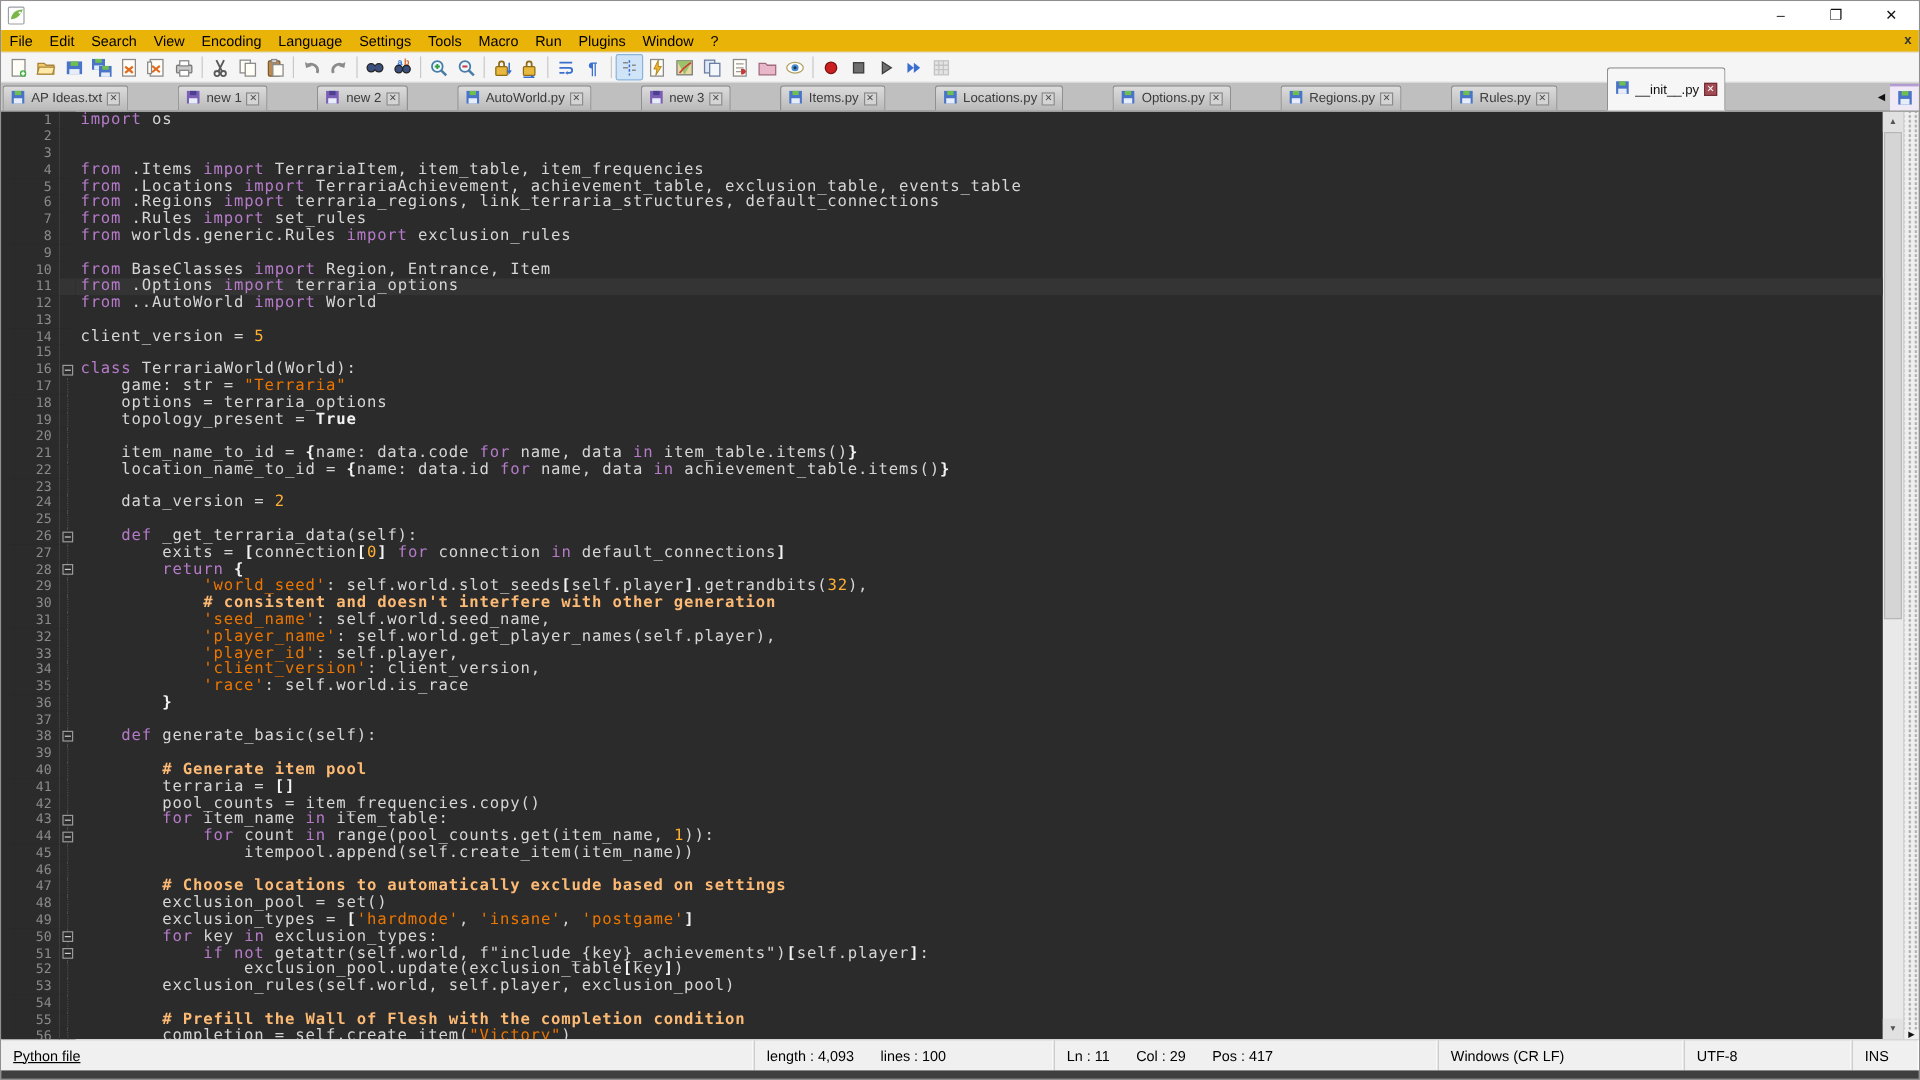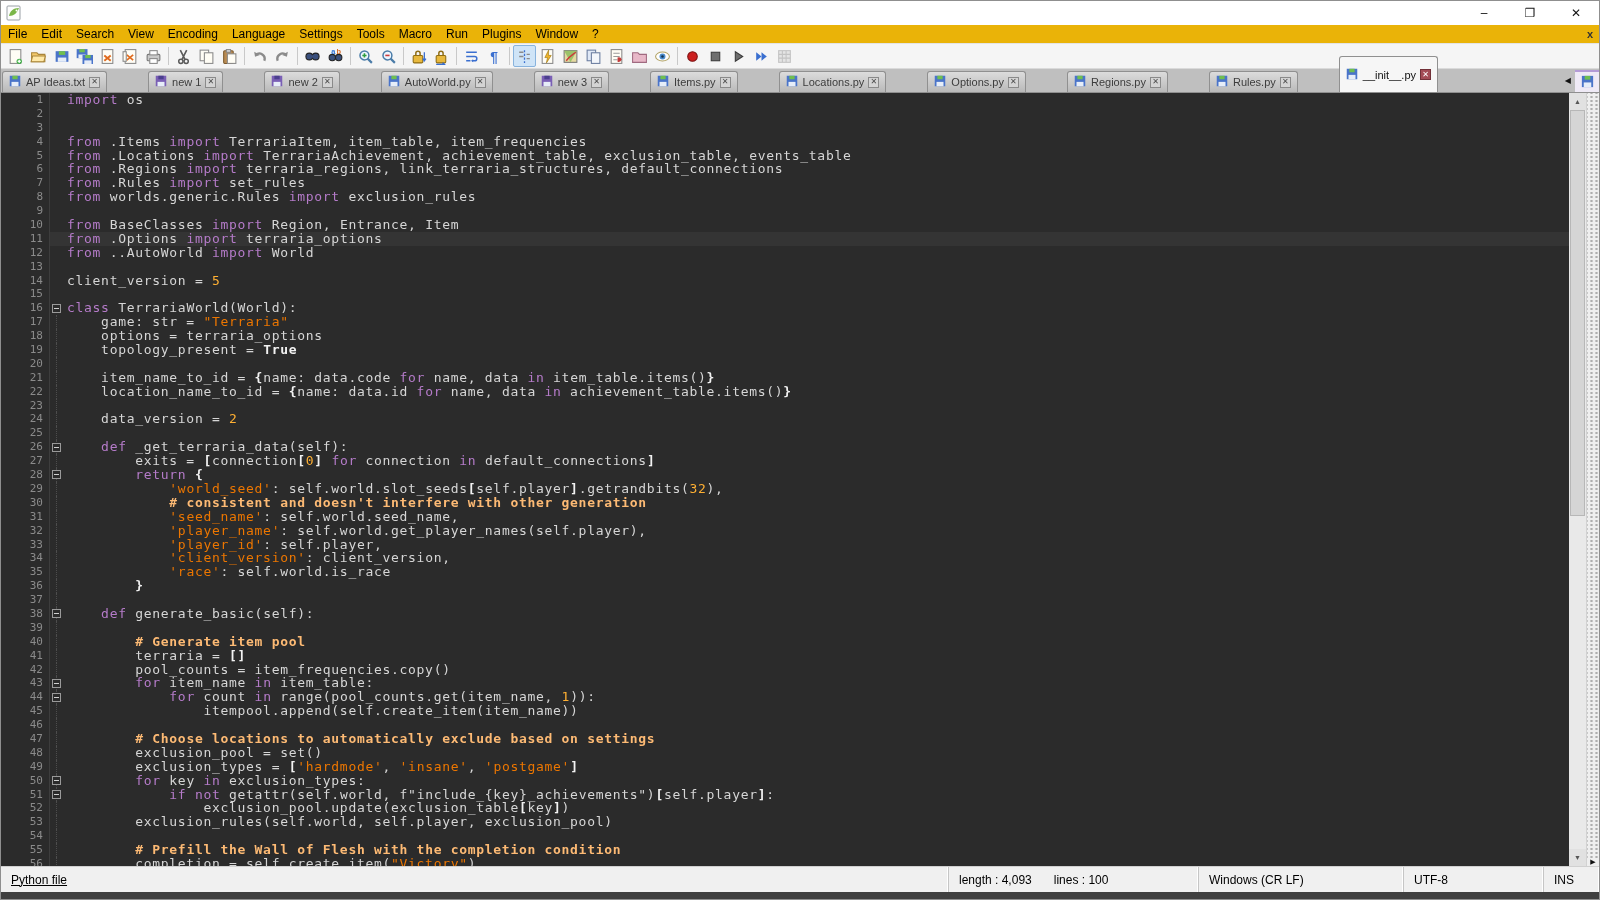--- a/index.html
+++ b/index.html
@@ -602,18 +602,25 @@
     </div>
   </div>
 
   <div class="statusbar">
     <div class="sb-sec sb-filetype">Python file</div>
     <div class="sb-sec" style="flex:0 0 250px;">
       <span>length : 4,093</span>
         <span class="sb-gap"></span>
       <span>lines : 100</span>
     </div>
+    <div class="sb-sec" style="flex:0 0 320px;">
+      <span>Ln : 11</span>
+        <span class="sb-gap"></span>
+      <span>Col : 29</span>
+        <span class="sb-gap"></span>
+      <span>Pos : 417</span>
+    </div>
     <div class="sb-sec" style="flex:0 0 205px;">Windows (CR LF)</div>
     <div class="sb-sec" style="flex:0 0 140px;">UTF-8</div>
     <div class="sb-sec" style="flex:0 0 55px; border-right:none;">INS</div>
   </div>
   <div class="bottom-strip"></div>
 </div>
 
 </body></html>

